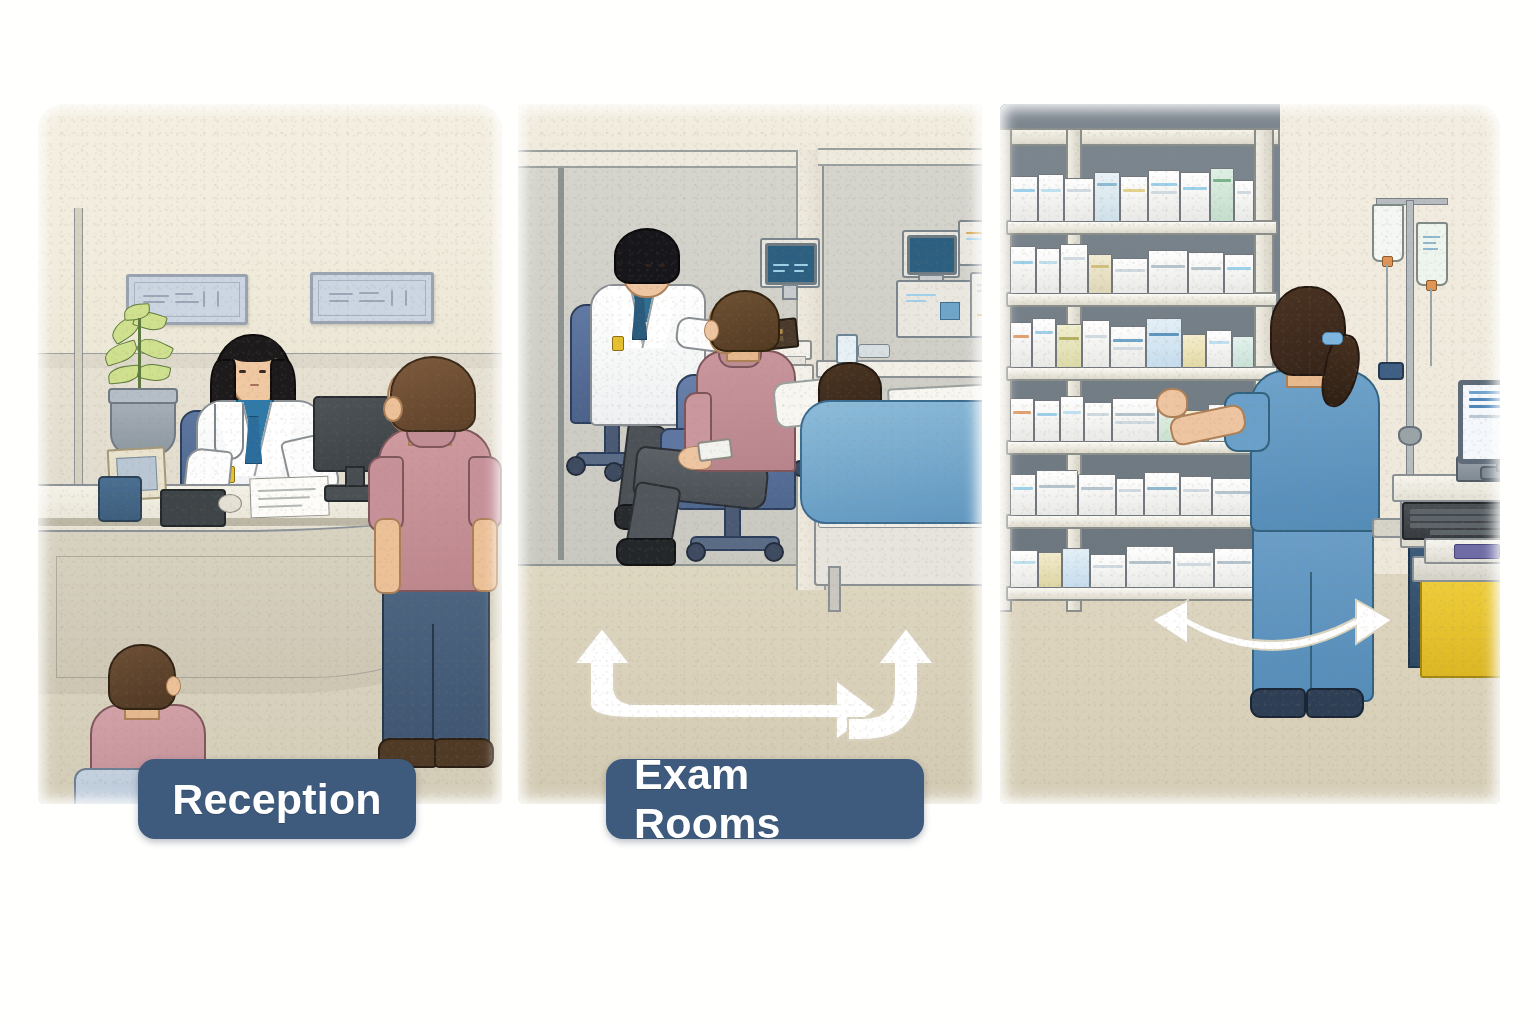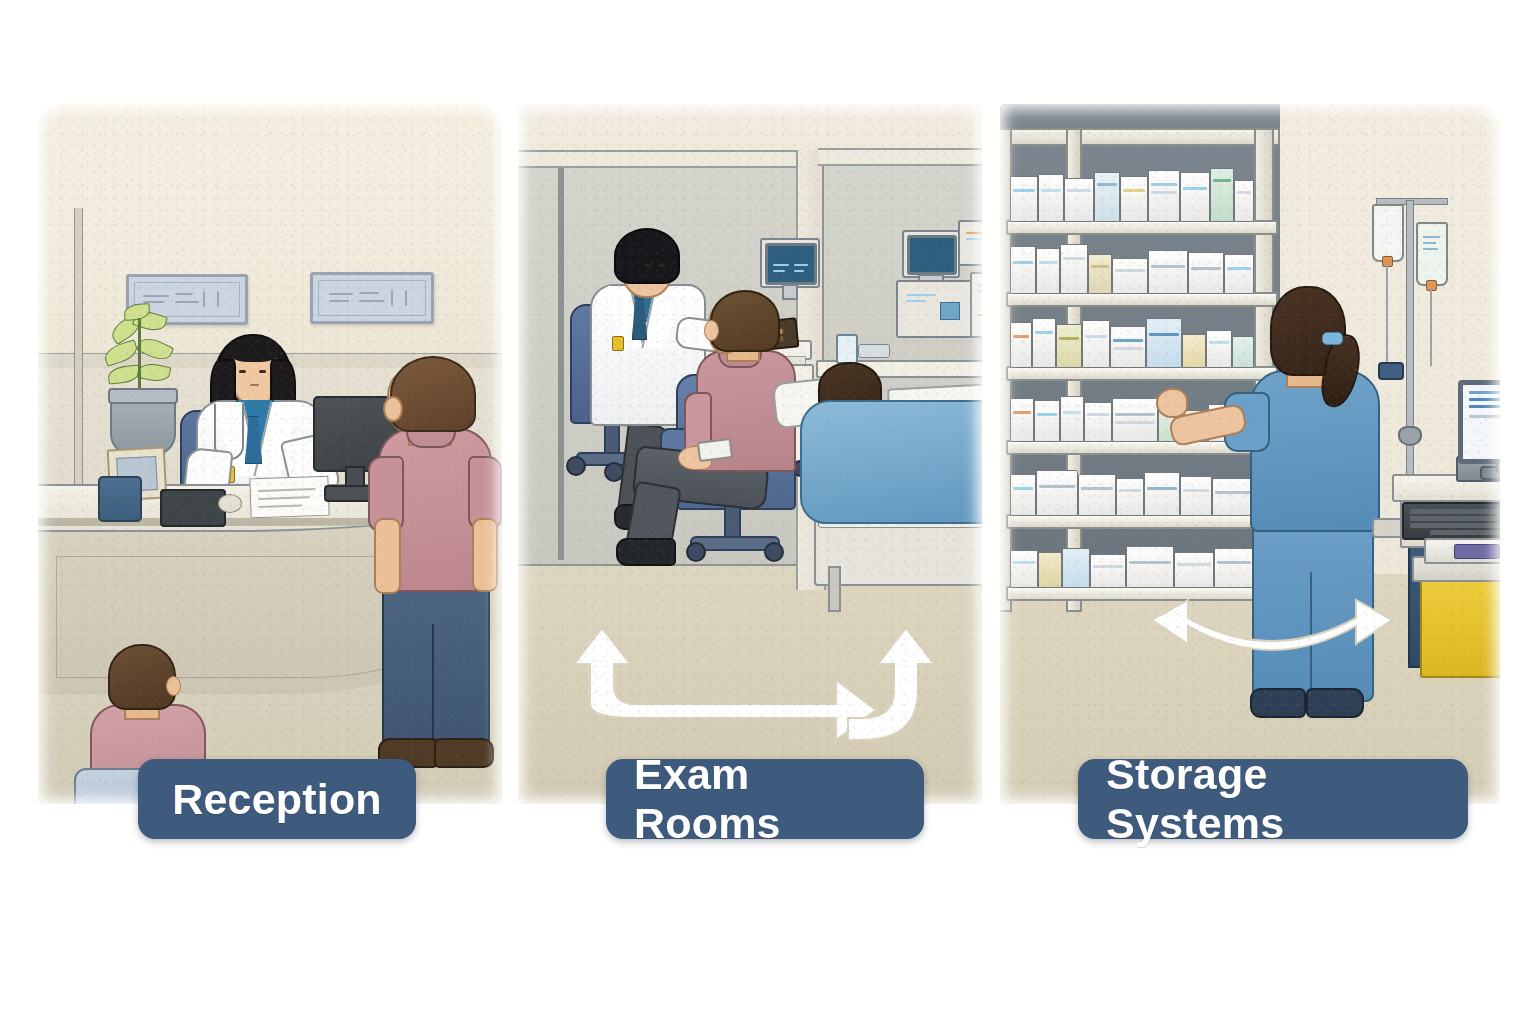--- a/index.html
+++ b/index.html
@@ -876,17 +876,14 @@
     </div>
     <div class="feather"></div>
   </div>
 
   <div class="chip" id="chip-2" style="background: rgb(62, 91, 126); color: rgb(255, 255, 255);">
     <span>Exam Rooms</span>
   </div>
   <div class="chip" id="chip-1" style="background: rgb(62, 91, 126); color: rgb(255, 255, 255);">
     <span>Reception</span>
   </div>
-  <div class="chip" id="chip-3" style="background: rgb(62, 91, 126); color: rgb(255, 255, 255);">
-    <span>Storage Systems</span>
-  </div>
 
 </div>
 
 </body></html>

